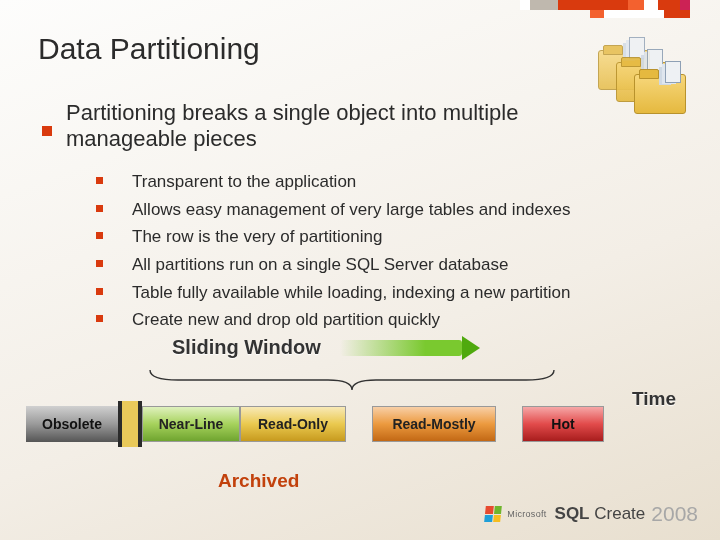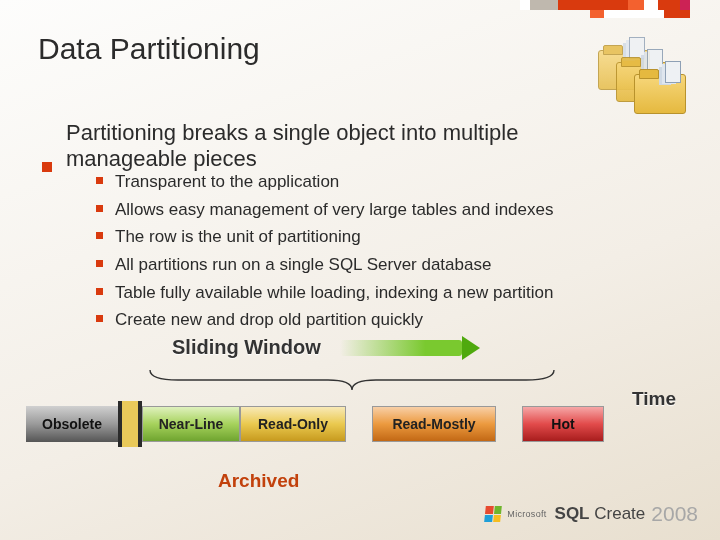--- a/index.html
+++ b/index.html
@@ -24,30 +24,30 @@
   .sb1{width:14px;height:8px;background:#f3612f}
   .sb2{width:60px;height:8px;background:#fff}
   .sb3{width:26px;height:8px;background:#d93a0e}
 
   h1.title {
     position:absolute; top:32px; left:38px;
     font-size:30px; font-weight:400; color:#2b2b2b;
   }
   .bullet-main {
     position:absolute; top:100px; left:42px; width:540px;
-    display:flex; align-items:flex-end; gap:14px;
-    font-size:22px; color:#2b2b2b;margin-top:20px;
+    display:flex; align-items:center; gap:14px;
+    font-size:22px; color:#2b2b2b;
   }
   .sq { width:10px; height:10px; background:#d93a0e; flex:0 0 auto; margin-top:9px;}
   .sq-sm { width:7px; height:7px; background:#d93a0e; flex:0 0 auto; margin-top:7px;}
   .sublist {
     position:absolute; top:170px; left:96px; width:560px;
     font-size:17px; color:#2b2b2b; line-height:1.45;
   }
-  .sub-item{display:flex;gap:12px;margin-bottom:3px}
+  .sub-item{display:flex;gap:29px;margin-bottom:3px}
 
   
   .folders{position:absolute;top:44px;right:34px;width:96px;height:80px}
   .folder{position:absolute;width:52px;height:40px;background:linear-gradient(#f7d77b,#e5b93f);border:1px solid #b8922c;border-radius:3px}
   .folder::before{content:"";position:absolute;top:-6px;left:4px;width:18px;height:8px;background:#e5b93f;border:1px solid #b8922c;border-radius:2px 2px 0 0}
   .folder.f1{right:0;top:30px;z-index:3}
   .folder.f2{right:18px;top:18px;z-index:2;opacity:.9}
   .folder.f3{right:36px;top:6px;z-index:1;opacity:.8}
   .paper{position:absolute;width:16px;height:22px;background:#eef1f4;border:1px solid #8ea0b5;top:-14px;right:4px;box-shadow:-4px 2px 0 -1px #dfe6ee,-8px 4px 0 -2px #cfd9e4}
 
@@ -129,21 +129,21 @@
   <div class="sub-item">
       <span class="sq-sm"></span>
       <span>Transparent to the application</span>
     </div>
   <div class="sub-item">
       <span class="sq-sm"></span>
       <span>Allows easy management of very large tables and indexes</span>
     </div>
   <div class="sub-item">
       <span class="sq-sm"></span>
-      <span>The row is the unit of partitioning</span>
+      <span>The row is the very of partitioning</span>
     </div>
   <div class="sub-item">
       <span class="sq-sm"></span>
       <span>All partitions run on a single SQL Server database</span>
     </div>
   <div class="sub-item">
       <span class="sq-sm"></span>
       <span>Table fully available while loading, indexing a new partition</span>
     </div>
   <div class="sub-item">

